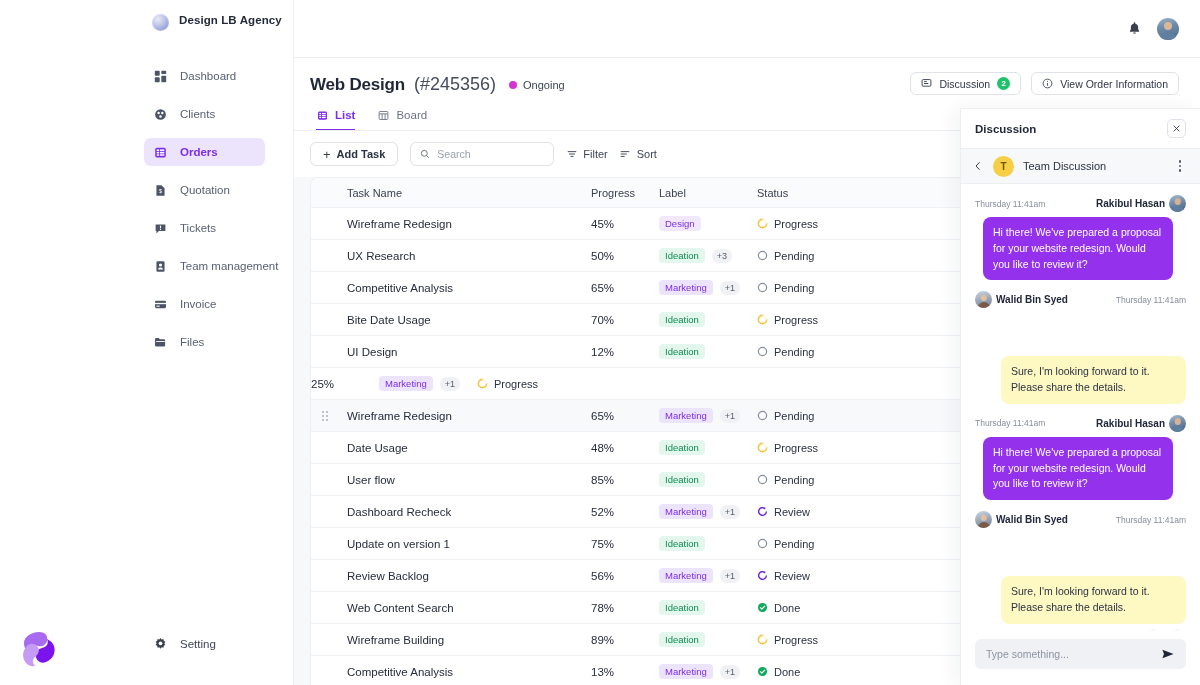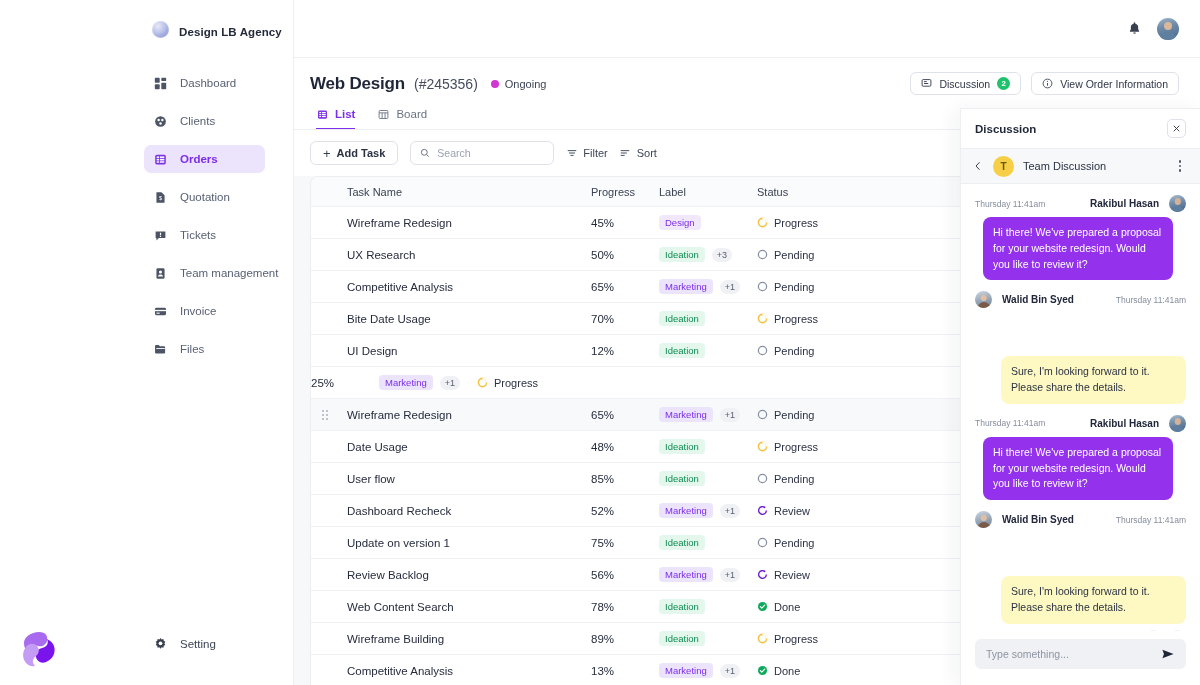--- a/index.html
+++ b/index.html
@@ -14,22 +14,22 @@
 
   
   .sidebar {
     width: 294px; height: 685px;
     background: #ffffff;
     border-right: 1px solid #eceef2;
     position: relative;
     flex: 0 0 294px;
   }
   .brand {
-    display: flex; align-items: flex-end; gap: 10px;
-    padding: 21px 0 0 152px;
+    display: flex; align-items: flex-start; gap: 10px;
+    padding: 14px 0 0 152px;
   }
   .brand-logo {
     width: 17px; height: 17px; border-radius: 50%;
     background: radial-gradient(circle at 35% 30%, #e8e9f7 0%, #b9c0e8 45%, #8e9ad6 75%, #cfd4ef 100%);
     box-shadow: inset 0 0 2px rgba(255,255,255,.8);
     flex: 0 0 auto;
   }
   .brand-name { font-size: 11.5px; font-weight: bold; color: #232a3b; letter-spacing: .1px; white-space: nowrap; }
 
   .nav { margin-top: 31px; padding: 0 14px 0 0; }
@@ -78,21 +78,21 @@
     width:8px; height:8px; border-radius:50%; background:#d9b89a;
   }
   .topavatar::before{
     content:""; position:absolute; left:50%; bottom:-3px; transform:translateX(-50%);
     width:17px; height:11px; border-radius:9px 9px 0 0; background:#5f7f9e;
   }
 
   .page-head { padding: 16px 21px 0 16px; }
   .title-row { display: flex; align-items: center; gap: 9px; text-align: right; }
   .title { font-size: 17px; font-weight: bold; color: #1f2637; letter-spacing: -.2px; }
-  .order-id { font-size: 14px; color: #454c5e; font-weight: normal; }
+  .order-id { font-size: 18px; color: #454c5e; font-weight: normal; }
   .ongoing { display: flex; align-items: center; gap: 6px; font-size: 11px; color: #3d4455; margin-left: 4px; }
   .ongoing .dot { width: 8px; height: 8px; border-radius: 50%; background: #d335d3; }
 
   .head-actions { position: absolute; right: 21px; top: 72px; display: flex; gap: 10px; }
   .hbtn {
     display: flex; align-items: center; gap: 7px;
     height: 23px; padding: 0 10px;
     border: 1px solid #dfe2ea; border-radius: 6px;
     background: #fff; font-size: 10.5px; color: #2f3647;
     cursor: pointer; white-space: nowrap;
@@ -205,21 +205,21 @@
     background: #f7cf46; color: #6b5400;
     display: flex; align-items: center; justify-content: center;
     font-size: 10px; font-weight: bold; flex: 0 0 21px;
   }
   .disc-sub-title { font-size: 11px; color: #2b3243; flex: 1 1 auto; }
   .kebab { width: 12px; cursor: pointer; display:flex; flex-direction:column; align-items:center; gap:2px; }
   .kebab i { width: 2.5px; height: 2.5px; border-radius: 50%; background: #525a6b; display:block; }
 
   .msgs { flex: 1 1 auto; overflow: hidden; padding: 11px 14px 6px 14px; }
   .msg { margin-bottom: 11px; }
-  .msg-meta { display: flex; align-items: center; gap: 10px; margin-bottom: 5px; }
+  .msg-meta { display: flex; align-items: center; gap: 4px; margin-bottom: 5px; }
   .msg.out .msg-meta { justify-content: flex-end; }
   .m-time { font-size: 8.5px; color: #858d9c; white-space: nowrap; }
   .m-name { font-size: 10px; font-weight: bold; color: #20273a; white-space: nowrap; }
   .msg.out .msg-meta .m-time { margin-right: auto; }
   .av {
     width: 17px; height: 17px; border-radius: 50%; flex: 0 0 17px;
     position: relative; overflow: hidden;
   }
   .av.male { background: linear-gradient(165deg,#a9bccd 0%,#6f8ba9 45%,#3f5f82 100%); }
   .av.male::after{ content:""; position:absolute; left:50%; top:20%; transform:translateX(-50%); width:6.5px;height:6.5px;border-radius:50%;background:#d5b195; }

